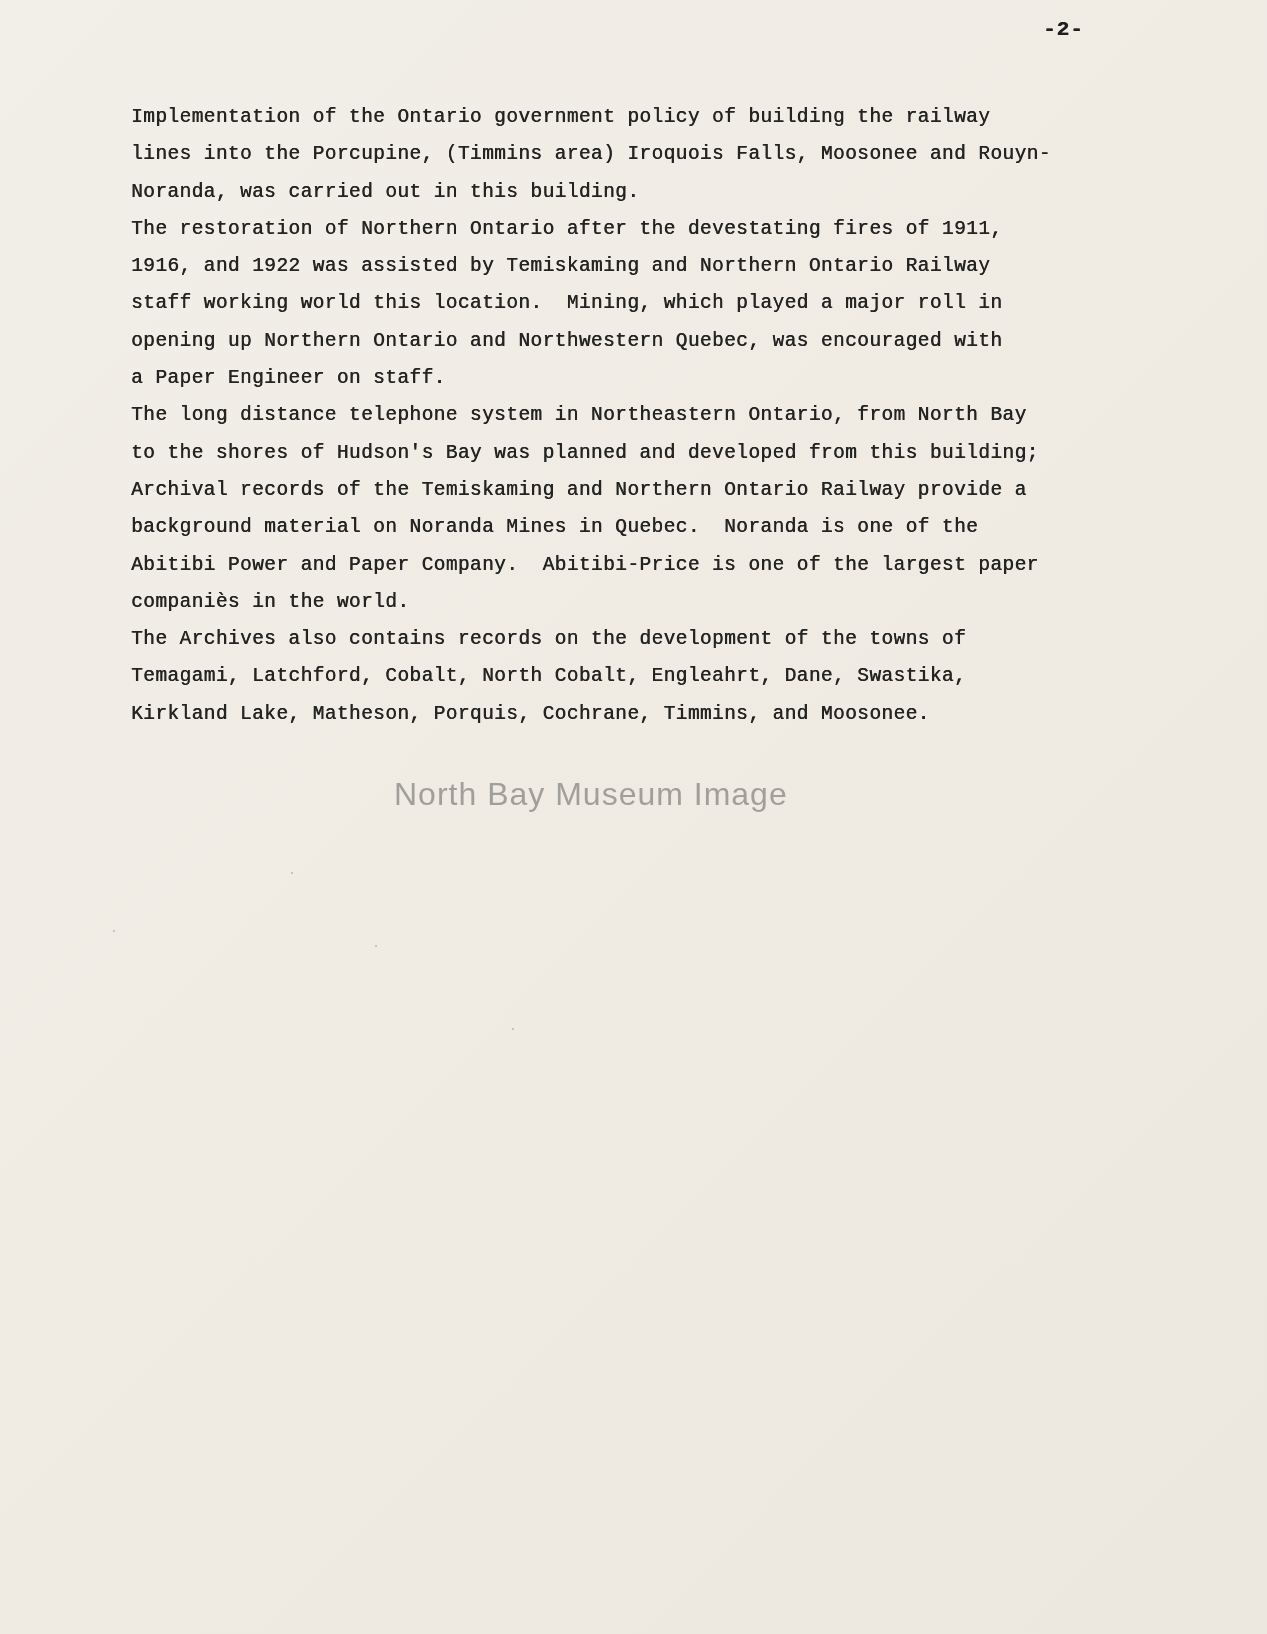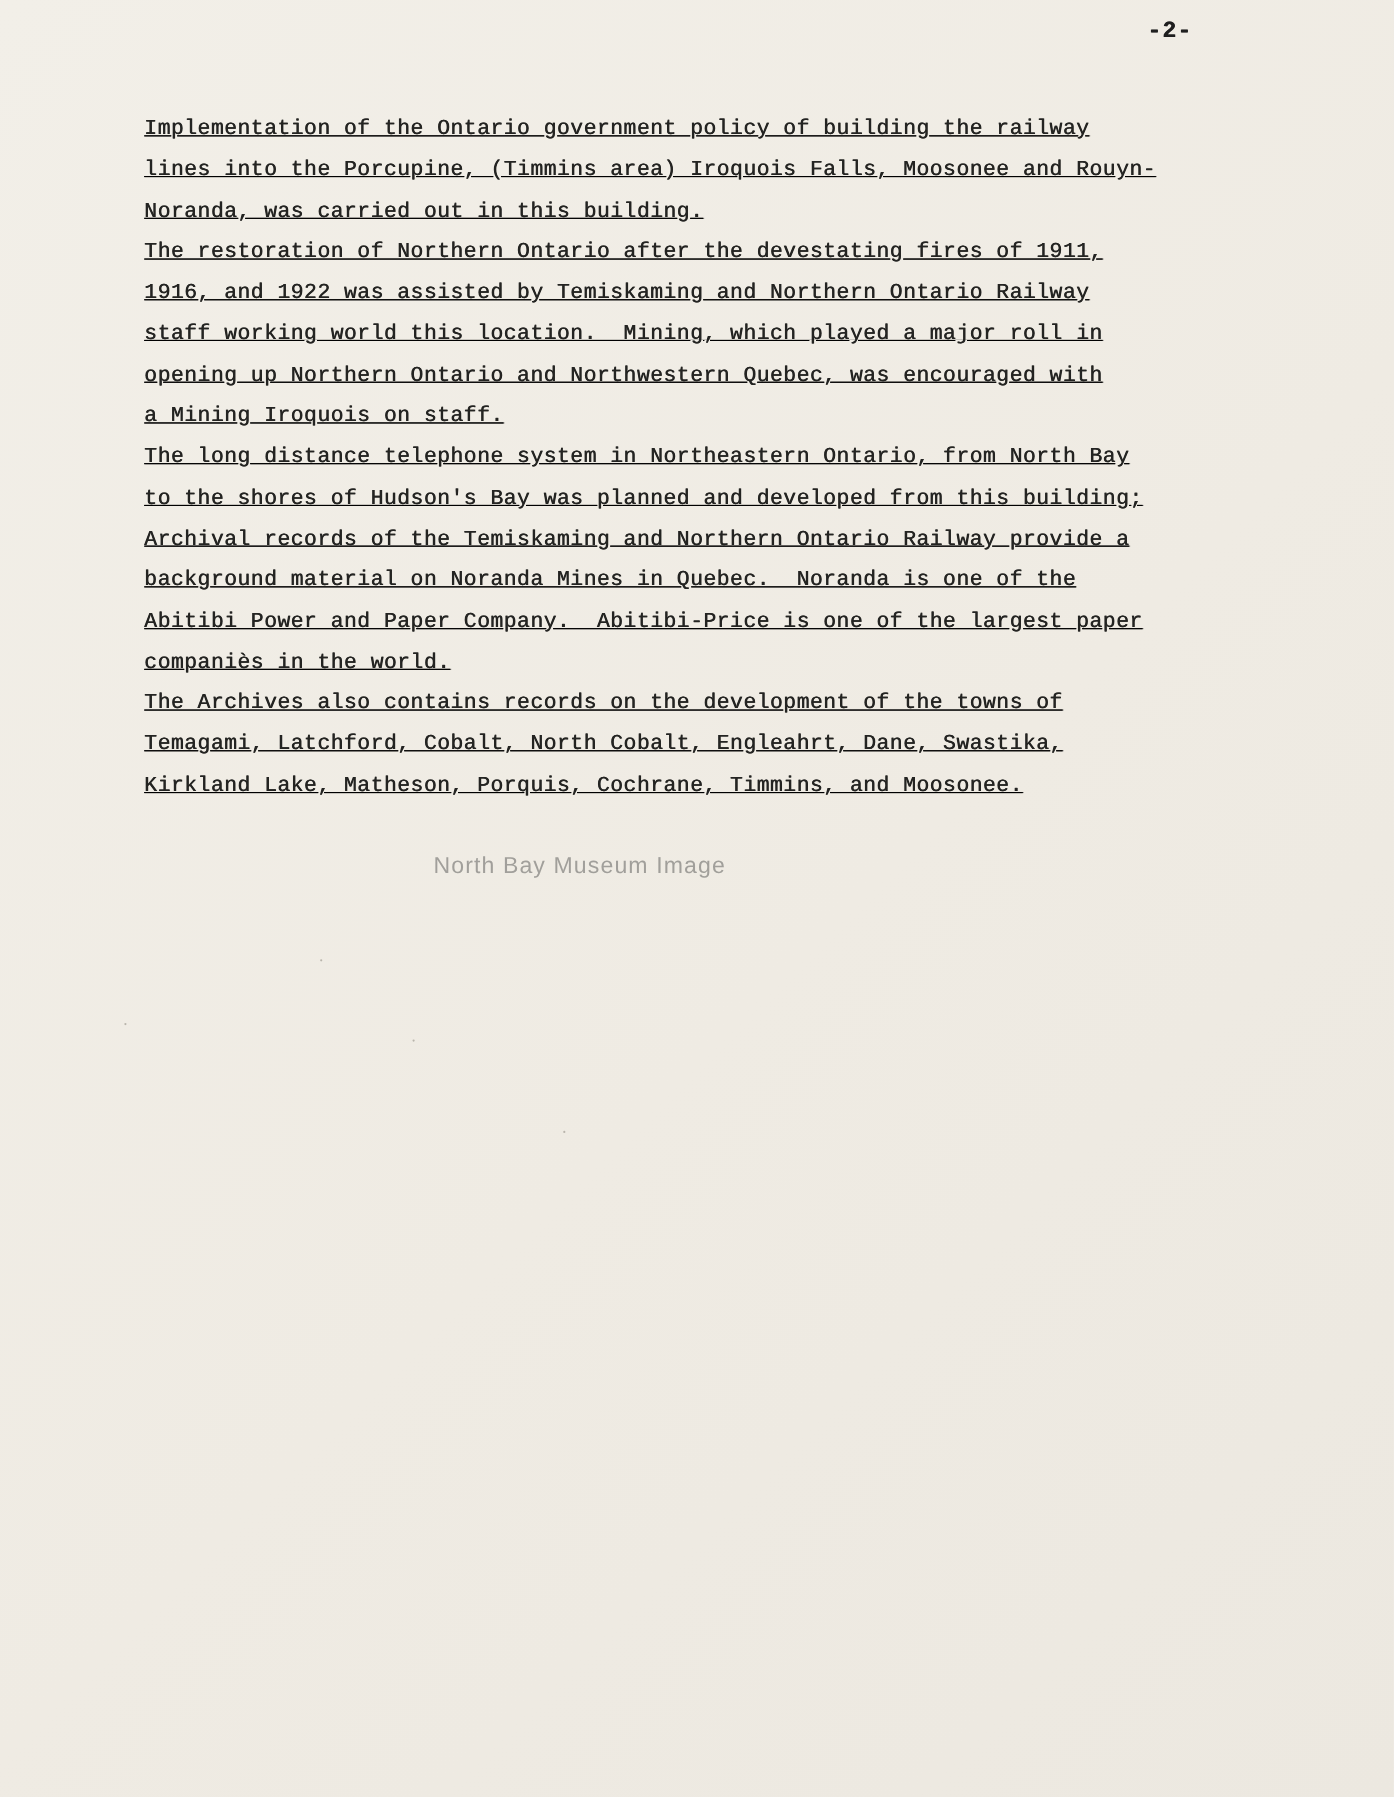--- a/index.html
+++ b/index.html
@@ -23,36 +23,35 @@
     font-weight: bold;
     color: #1f1f1f;
     letter-spacing: 1px;
     text-shadow: 0.4px 0 0 currentColor;
   }
   .doc-text {
     position: absolute;
     top: 99px;
     left: 131px;
     width: 960px;
-    text-decoration: underline;
   }
   .doc-line {
     white-space: pre;
     font-size: 19.5px;
     line-height: 37.3px;
     color: #242422;
     letter-spacing: 0.4px;
     text-shadow: 0.45px 0 0 currentColor;
   }
   .watermark {
     position: absolute;
     top: 776px;
     left: 394px;
     font-family: "Liberation Sans", sans-serif;
-    font-size: 21px;
+    font-size: 32px;
     color: #8e8d89;
     opacity: 0.8;
     letter-spacing: 1px;
     pointer-events: none;
     white-space: pre;
   }
   .speck {
     position: absolute;
     width: 2px;
     height: 2px;
@@ -71,21 +70,21 @@
   <div class="page-number">-2-</div>
 
   <div class="doc-text">
       <div class="doc-line">Implementation of the Ontario government policy of building the railway</div>
       <div class="doc-line">lines into the Porcupine, (Timmins area) Iroquois Falls, Moosonee and Rouyn-</div>
       <div class="doc-line">Noranda, was carried out in this building.</div>
       <div class="doc-line">The restoration of Northern Ontario after the devestating fires of 1911,</div>
       <div class="doc-line">1916, and 1922 was assisted by Temiskaming and Northern Ontario Railway</div>
       <div class="doc-line">staff working world this location.  Mining, which played a major roll in</div>
       <div class="doc-line">opening up Northern Ontario and Northwestern Quebec, was encouraged with</div>
-      <div class="doc-line">a Mining Iroquois on staff.</div>
+      <div class="doc-line">a Paper Engineer on staff.</div>
       <div class="doc-line">The long distance telephone system in Northeastern Ontario, from North Bay</div>
       <div class="doc-line">to the shores of Hudson's Bay was planned and developed from this building;</div>
       <div class="doc-line">Archival records of the Temiskaming and Northern Ontario Railway provide a</div>
       <div class="doc-line">background material on Noranda Mines in Quebec.  Noranda is one of the</div>
       <div class="doc-line">Abitibi Power and Paper Company.  Abitibi-Price is one of the largest paper</div>
       <div class="doc-line">companiès in the world.</div>
       <div class="doc-line">The Archives also contains records on the development of the towns of</div>
       <div class="doc-line">Temagami, Latchford, Cobalt, North Cobalt, Engleahrt, Dane, Swastika,</div>
       <div class="doc-line">Kirkland Lake, Matheson, Porquis, Cochrane, Timmins, and Moosonee.</div>
     </div>

